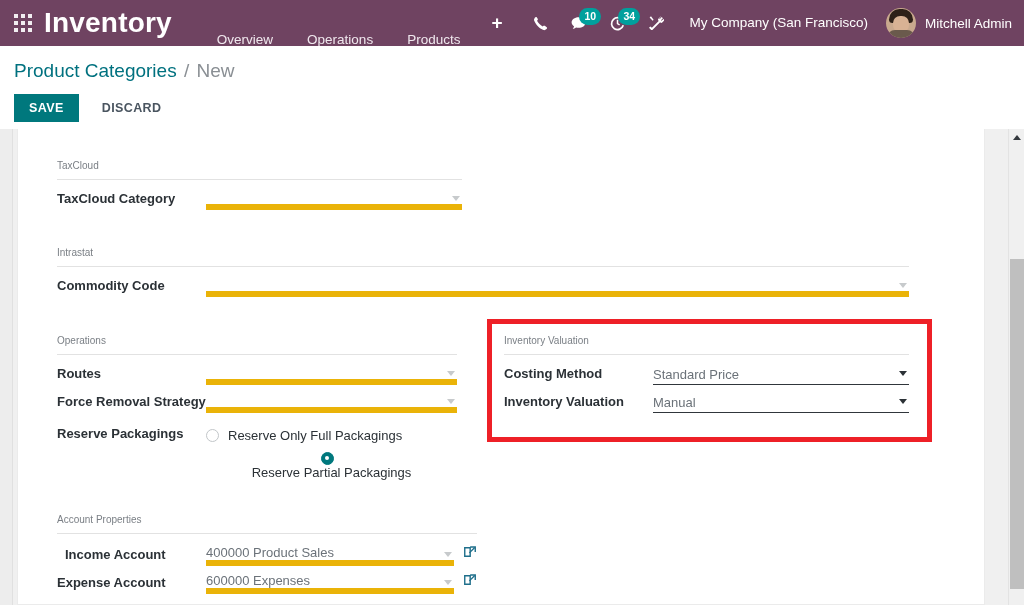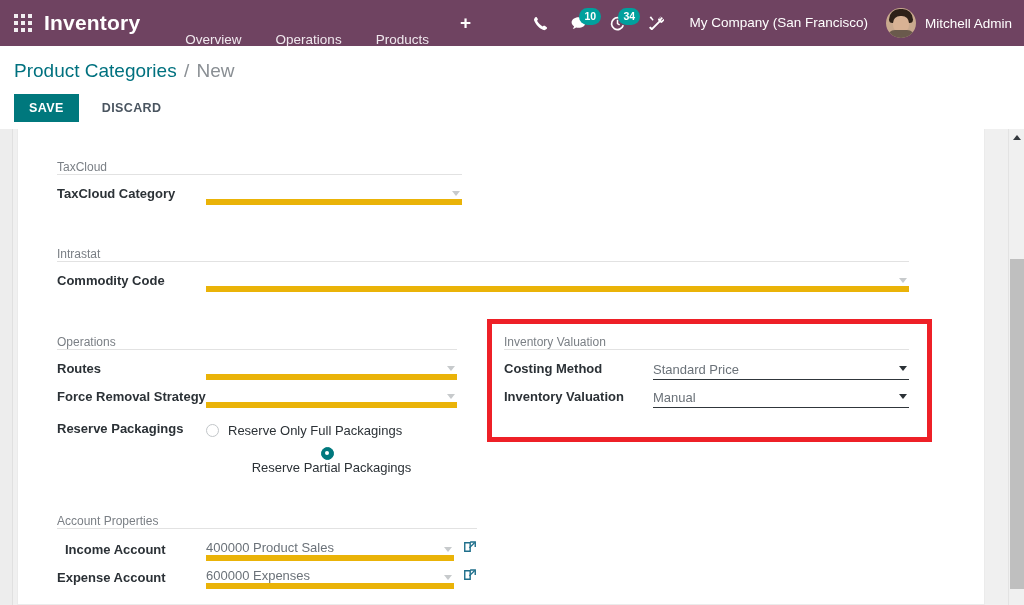--- a/index.html
+++ b/index.html
@@ -26,21 +26,21 @@
     margin-left: 14px; margin-right: 12px;
     display: grid;
     grid-template-columns: repeat(3, 4px);
     grid-template-rows: repeat(3, 4px);
     gap: 3px;
     flex: 0 0 auto;
     cursor: pointer;
   }
   .apps-grid i { display: block; width: 4px; height: 4px; background: #f2eef1; }
   .brand {
-    font-size: 21px;
+    font-size: 28px;
     font-weight: bold;
     color: #ffffff;
     letter-spacing: .2px;
     margin-right: 28px;
     cursor: pointer;
     white-space: nowrap;
   }
   .menu-item {
     font-size: 13.5px;
     color: #f0e8ee;
@@ -214,23 +214,23 @@
     width: 100%;
     height: 100%;
     padding: 0;
   }
 
   
   .grp {
     position: absolute;
   }
   .grp-title {
-    font-size: 12px;
+    font-size: 10px;
     color: #7a7f85;
-    padding-bottom: 0;
+    padding-bottom: 8px;
     border-bottom: 1px solid #e2e2e2;
     font-weight: normal;
   }
   .field-row {
     display: flex;
     align-items: flex-start;
     margin-top: 9px;
   }
   .field-label {
     font-size: 13px;

